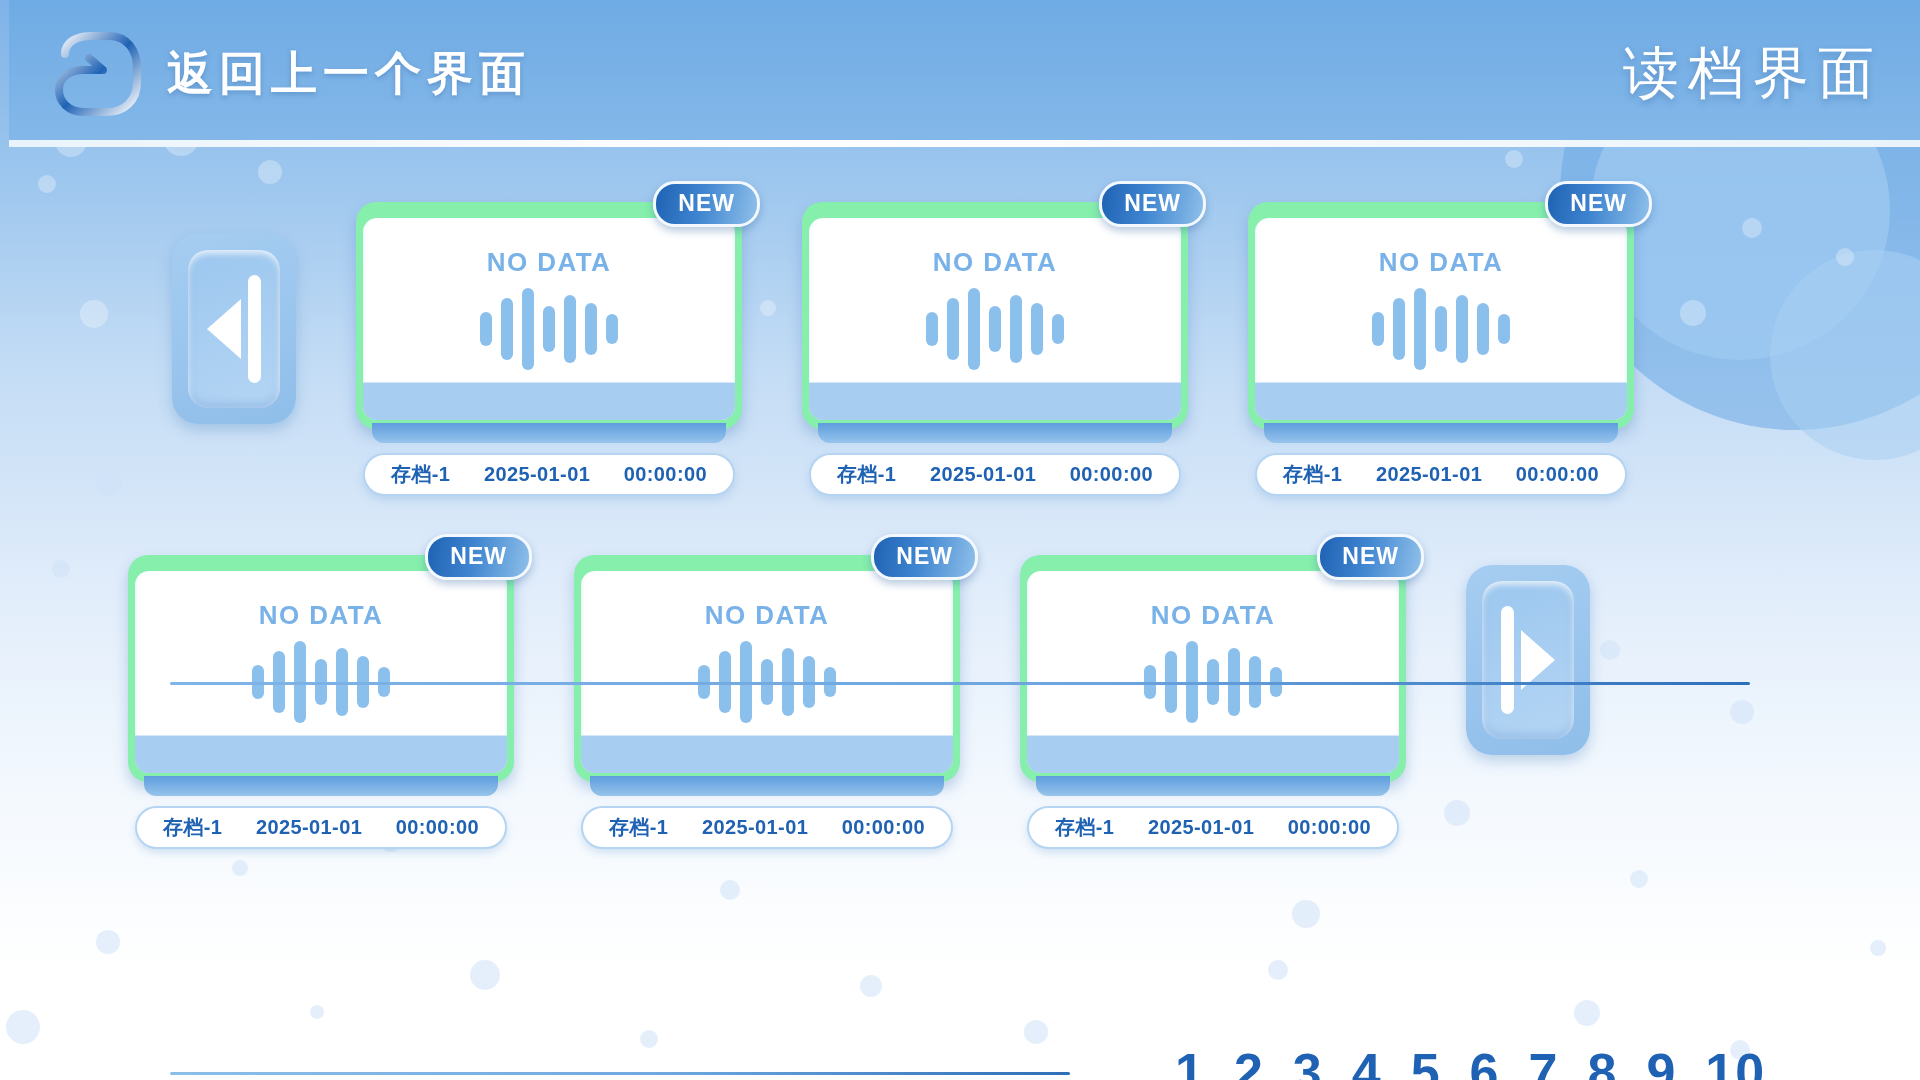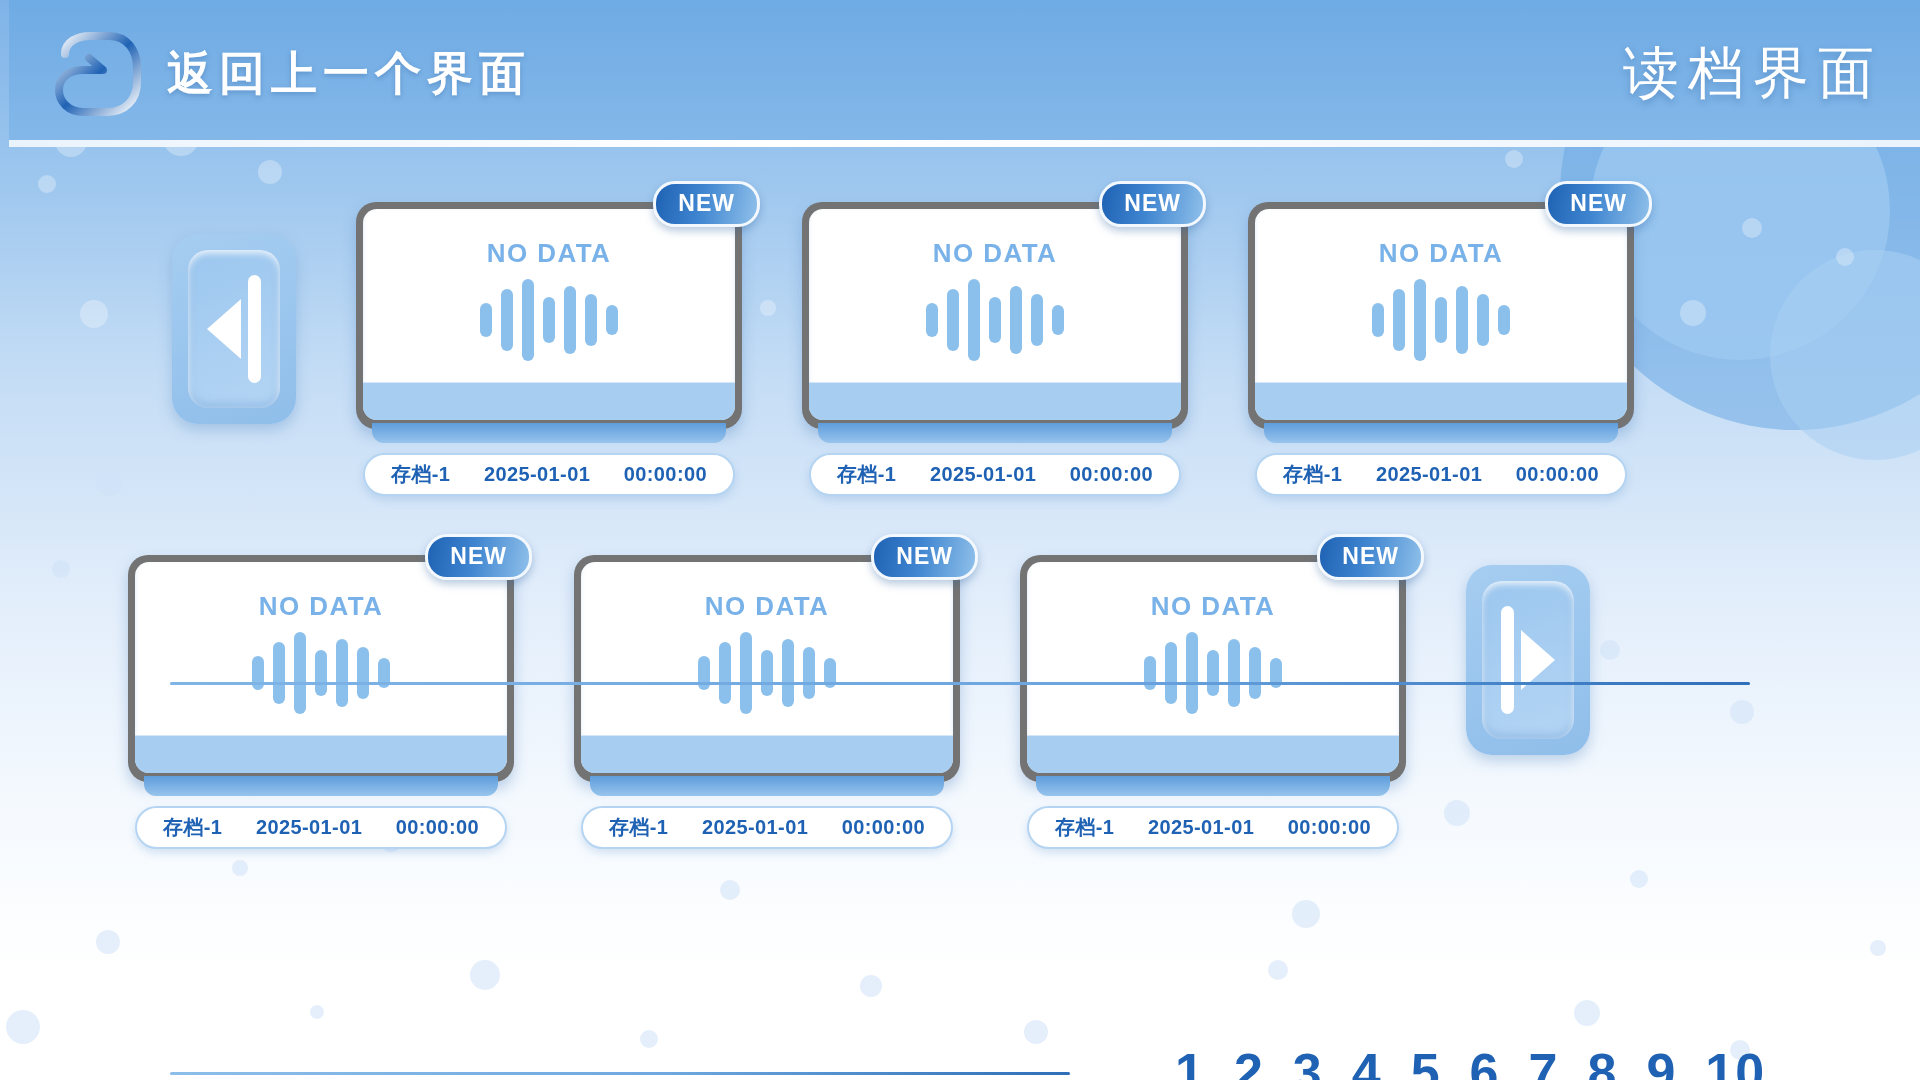--- a/index.html
+++ b/index.html
@@ -65,21 +65,21 @@
   .nav-btn.next { margin-top:10px; }
   .tri { width:0; height:0; }
   .tri.left  { border-top:30px solid transparent; border-bottom:30px solid transparent; border-right:34px solid #fff; }
   .tri.right { border-top:30px solid transparent; border-bottom:30px solid transparent; border-left:34px solid #fff; }
   .vbar { width:13px; height:108px; border-radius:7px; background:#fff; }
 
   
   .slot { width:386px; position:relative; flex:none; }
   .card {
     position:relative; width:386px; height:227px; border-radius:20px;
-    background:#737373; padding:7px 7px 9px 7px;
+    background:#86efac; padding:16px 7px 9px 7px;
     box-shadow:0 7px 14px rgba(80,130,190,.35);
     cursor:pointer;
   }
   .card-inner {
     width:100%; height:100%; border-radius:14px; background:#fff; overflow:hidden;
     display:flex; flex-direction:column; align-items:center;
     box-shadow:inset 0 -2px 4px rgba(120,170,225,.25);
   }
   .nodata { margin-top:29px; color:#79b2e8; font-size:26px; font-weight:700; letter-spacing:1.4px; }
   .wave { display:flex; align-items:center; gap:9px; height:86px; margin-top:8px; }

